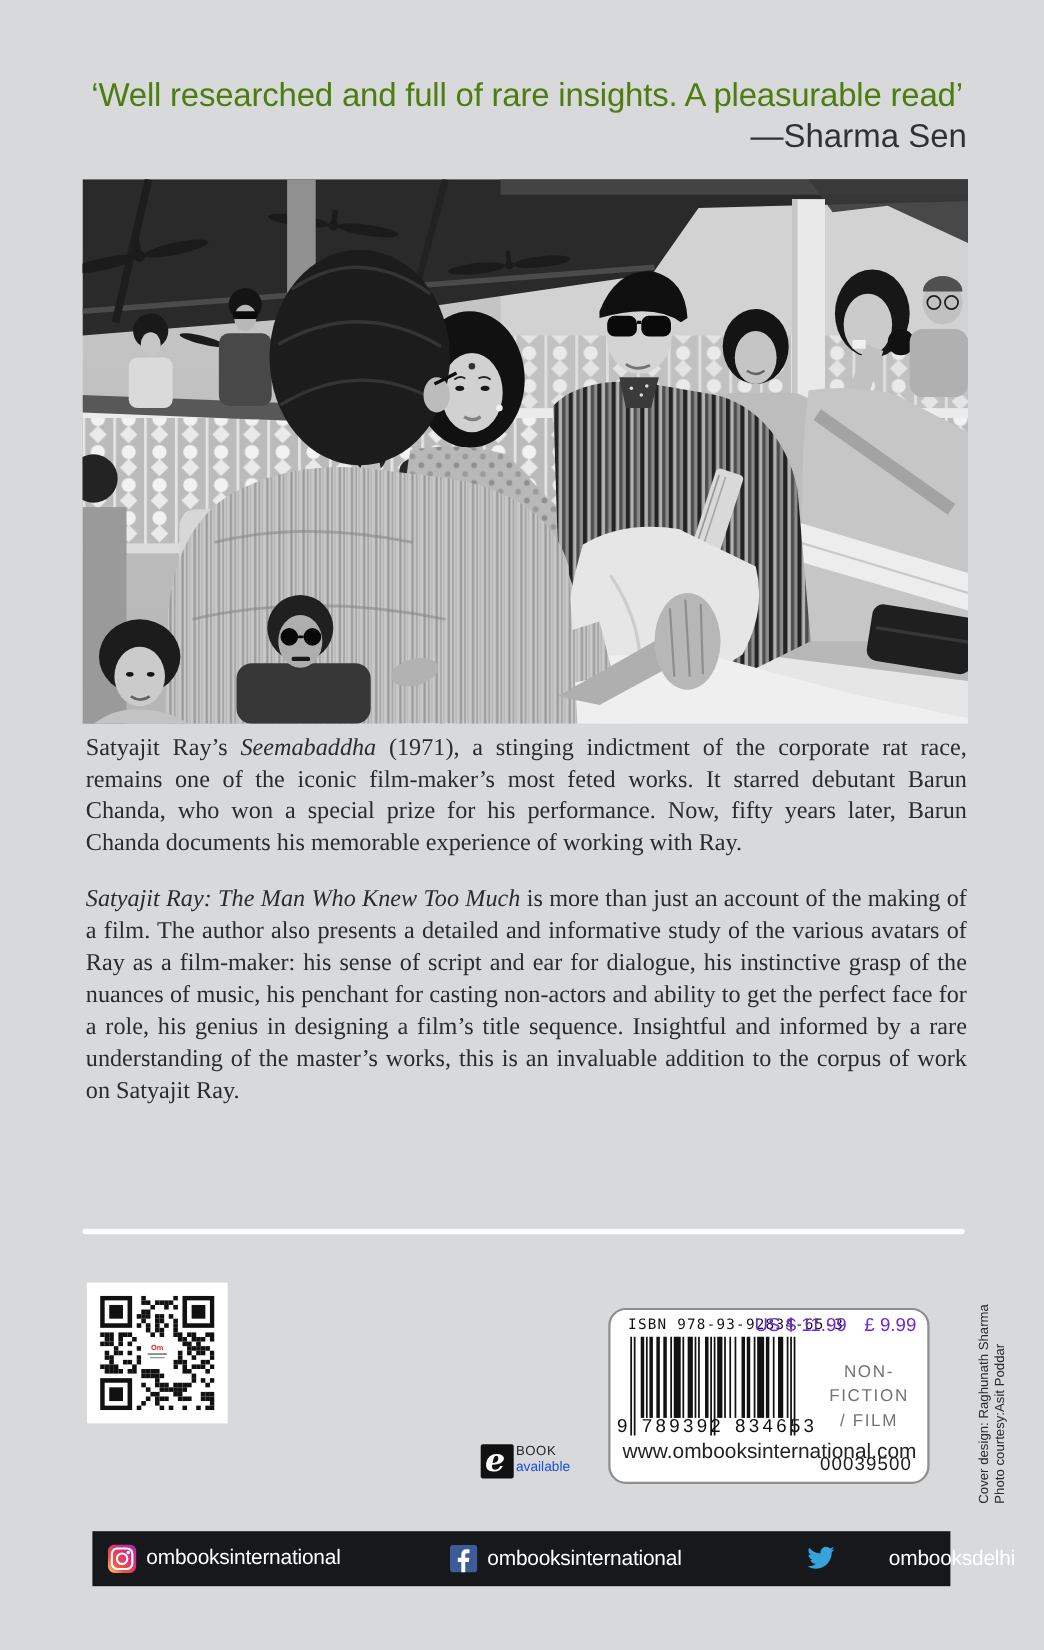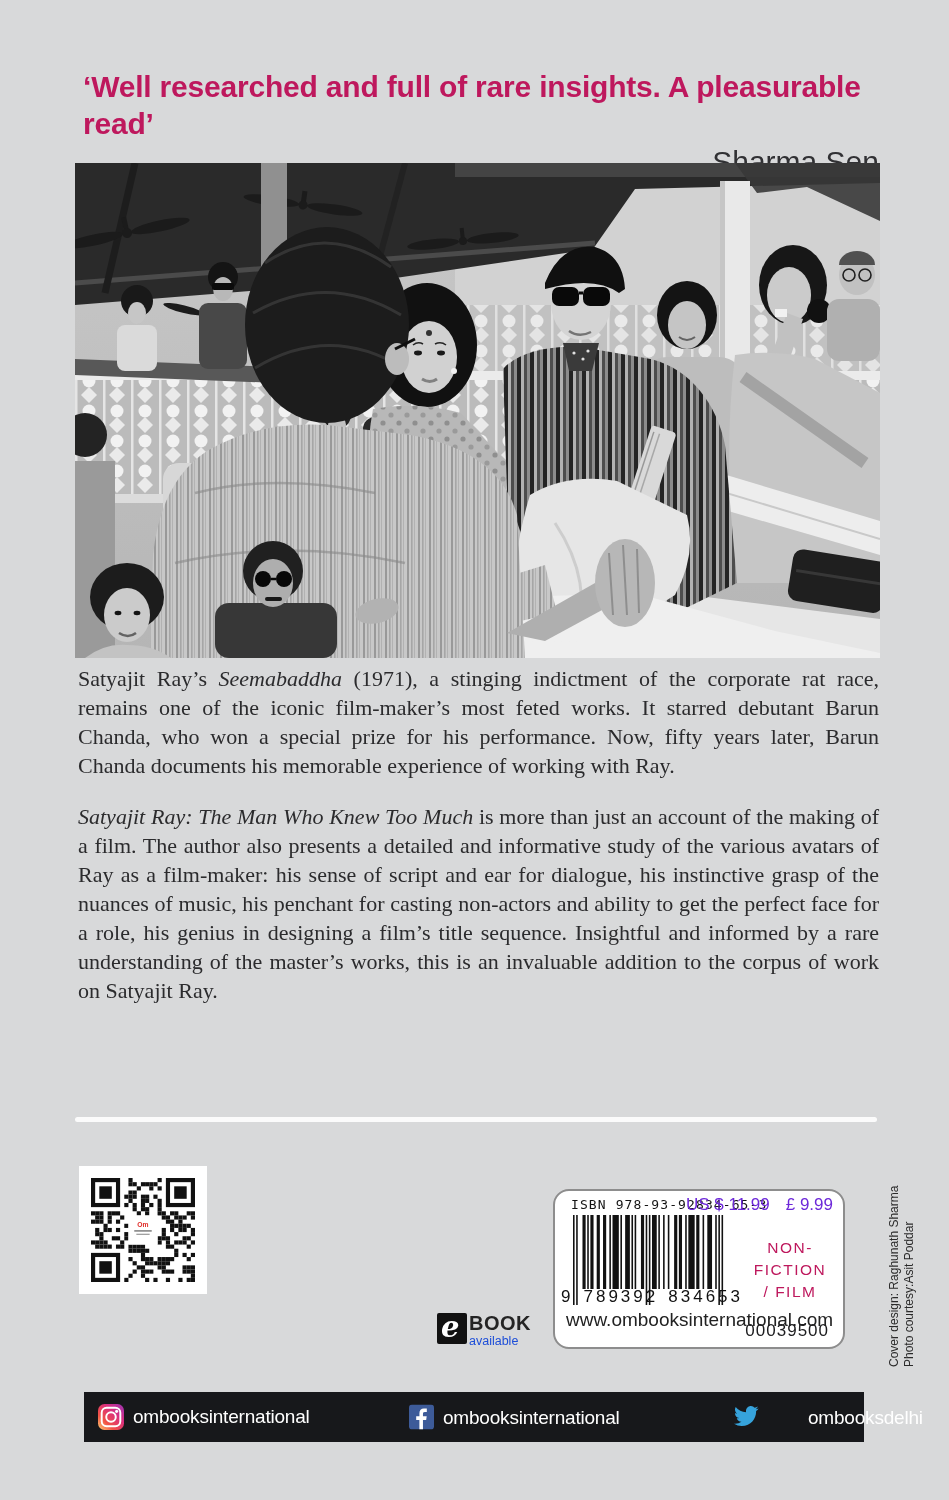--- a/index.html
+++ b/index.html
@@ -1,21 +1,21 @@
 <!DOCTYPE html>
 <html><head>
 <meta charset="utf-8">
 <style>
   html,body{margin:0;padding:0;}
   body{width:949px;height:1500px;position:relative;font-family:"Liberation Sans",sans-serif;}
   .page{position:absolute;inset:0;width:949px;height:1500px;background:#d8d9da;overflow:hidden;}
 
   
   .quote{position:absolute;left:83px;right:70px;top:68px;}
-  .quote-text{display:block;font-size:30px;line-height:37px;font-weight:700;color:#be185d;letter-spacing:-.2px;}
+  .quote-text{display:block;font-size:30px;line-height:37px;font-weight:400;color:#4d7c0f;letter-spacing:-.2px;}
   .quote-attr{display:block;text-align:right;font-size:30px;line-height:36px;color:#313134;margin-top:2px;}
 
   
   .photo{position:absolute;left:75px;top:163px;width:805px;height:495px;filter:grayscale(1) contrast(1.02);}
   .photo svg{display:block;}
 
   
   .synopsis{position:absolute;left:78px;width:801px;top:664px;
     font-family:"Liberation Serif","DejaVu Serif",serif;color:#2b2b2d;}
   .synopsis p{margin:0;font-size:22px;line-height:29px;text-align:justify;}
@@ -32,38 +32,38 @@
   
   .bc-panel{position:absolute;left:553px;top:1189px;width:292px;height:160px;background:#fff;
     border:2px solid #8d8d8d;border-radius:16px;box-sizing:border-box;padding-left:24px;}
   .bc-isbn{position:absolute;left:16px;top:6px;font-family:"DejaVu Sans Mono",monospace;
     font-size:13px;letter-spacing:1.1px;color:#141414;}
   .bc-price{position:absolute;right:10px;top:4px;font-size:17px;color:#6d28d9;}
   .bc-price .gap{display:inline-block;width:16px;}
   .bc-bars{position:absolute;left:12px;top:24px;}
   .bc-digits{position:absolute;left:6px;top:96px;width:182px;display:flex;justify-content:space-between;
     font-size:17px;letter-spacing:3px;color:#111;}
-  .bc-cat{position:absolute;left:188px;top:46px;width:94px;text-align:center;color:#be185d;
+  .bc-cat{position:absolute;left:188px;top:46px;width:94px;text-align:center;color:#737373;
     font-size:15.5px;letter-spacing:1.5px;line-height:22px;}
   .bc-web{position:absolute;left:11px;bottom:16px;font-size:19px;color:#222;}
   .bc-addon{position:absolute;right:14px;bottom:6px;font-size:17px;letter-spacing:1px;color:#1c1c1e;}
 
   
   .credits{position:absolute;left:797px;top:1247px;width:210px;height:30px;transform:rotate(-90deg);
     font-size:12px;line-height:15px;color:#2a2a2a;white-space:nowrap;}
 
   
   .publisher{position:absolute;left:84px;top:1316px;font-size:27px;font-weight:bold;letter-spacing:.4px;color:#1b1b1d;}
   .publisher .om{color:#e02a26;margin-right:9px;}
   .ebook{position:absolute;left:437px;top:1313px;display:flex;align-items:flex-start;}
   .ebook-box{width:30px;height:31px;background:#111;border-radius:2px;position:relative;}
   .ebook-box span{position:absolute;left:4px;top:-3px;font-family:"DejaVu Serif",serif;
     font-style:italic;font-weight:bold;font-size:29px;color:#fff;}
   .ebook-txt{margin-left:2px;line-height:1;}
-  .ebook-txt .b1{display:block;font-size:20px;letter-spacing:.5px;color:#242424;font-weight:700;}
+  .ebook-txt .b1{display:block;font-size:12px;letter-spacing:.5px;color:#242424;font-weight:400;}
   .ebook-txt .b2{display:block;font-size:12.5px;color:#1d4ed8;margin-top:2px;}
 
   
   .social{position:absolute;left:84px;top:1392px;width:780px;height:50px;background:#17181b;}
   .social .item{position:absolute;top:50%;transform:translateY(-50%);display:flex;align-items:center;}
   .social .item .handle{color:#fff;font-size:19px;letter-spacing:-.2px;margin-left:9px;}
   .social .i1{left:14px;} .social .i2{left:325px;} .social .i3{left:648px;gap:40px;}
   .icon{display:inline-flex;}
 </style>
 </head>

